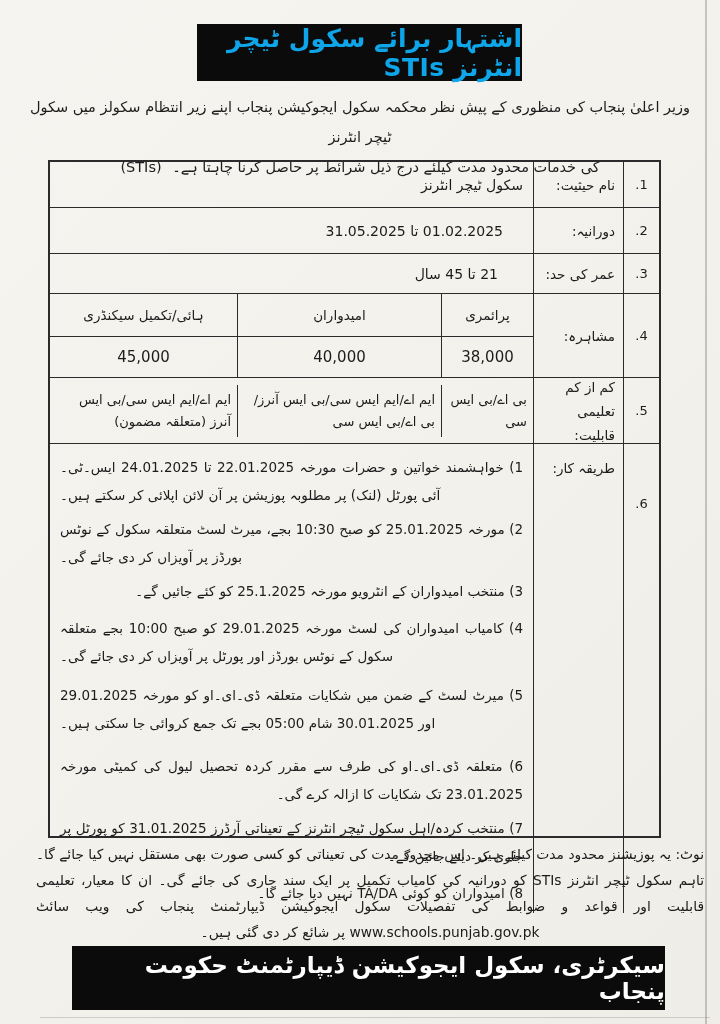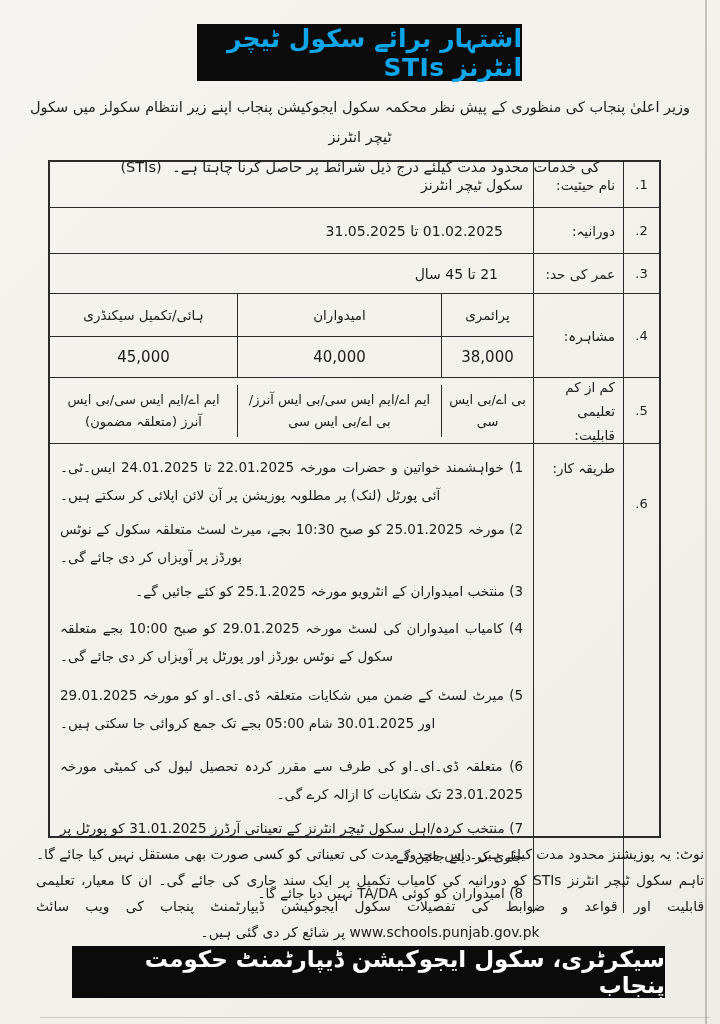--- a/index.html
+++ b/index.html
@@ -44,40 +44,40 @@
   .r5{height:66px;flex:0 0 66px;}
 
   .salary-grid{flex:1;display:grid;grid-template-columns:92px 204px 1fr;
     grid-template-rows:43px 1fr;align-items:stretch;}
   .sal-cell{display:flex;align-items:center;justify-content:center;box-sizing:border-box;}
   .sal-head{border-bottom:1.5px solid #2b2b2b;font-size:13.5px;}
   .sal-amount{font-size:15px;}
   .col-sep{border-left:1.5px solid #2b2b2b;}
 
   .qual-grid{flex:1;height:100%;display:grid;grid-template-columns:92px 204px 1fr;}
-  .qual-cell{display:flex;align-items:center;justify-content:center;text-align:center;
+  .qual-cell{display:flex;align-items:center;justify-content:center;
     padding:4px 6px;box-sizing:border-box;font-size:13px;line-height:22px;}
 
   .r6 .cell-num{align-items:flex-start;padding-top:52px;}
   .r6 .cell-label{align-items:flex-start;padding-top:12px;}
   .proc{flex:1;display:block;padding:9px 10px 0 10px;}
   .pt{margin:0 0 6px 0;direction:rtl;text-align:justify;
     font-size:13.5px;line-height:28px;}
   .pt:nth-of-type(1),.pt:nth-of-type(2),.pt:nth-of-type(4),.pt:nth-of-type(5){
     text-align-last:left;}
   .pt:nth-of-type(4){margin-top:9px;}
   .pt:nth-of-type(5){margin-top:11px;}
   .pt:nth-of-type(6){margin-top:15px;}
   .pt:nth-of-type(8){margin-top:9px;}
 
   .note{position:absolute;top:841px;left:36px;width:668px;direction:rtl;
     font-size:13.8px;line-height:26px;text-align:justify;text-align-last:center;}
 
   .footer-bar{
-    position:absolute;left:72px;top:946px;width:593px;height:52px;
+    position:absolute;left:72px;top:946px;width:593px;height:64px;
     background:#0b0b0b;color:#ffffff;display:flex;align-items:center;
     direction:rtl;font-size:23px;font-weight:bold;
   }
 </style>
 </head>
 <body>
 
 <div class="page">
 
   <div class="title-bar">

